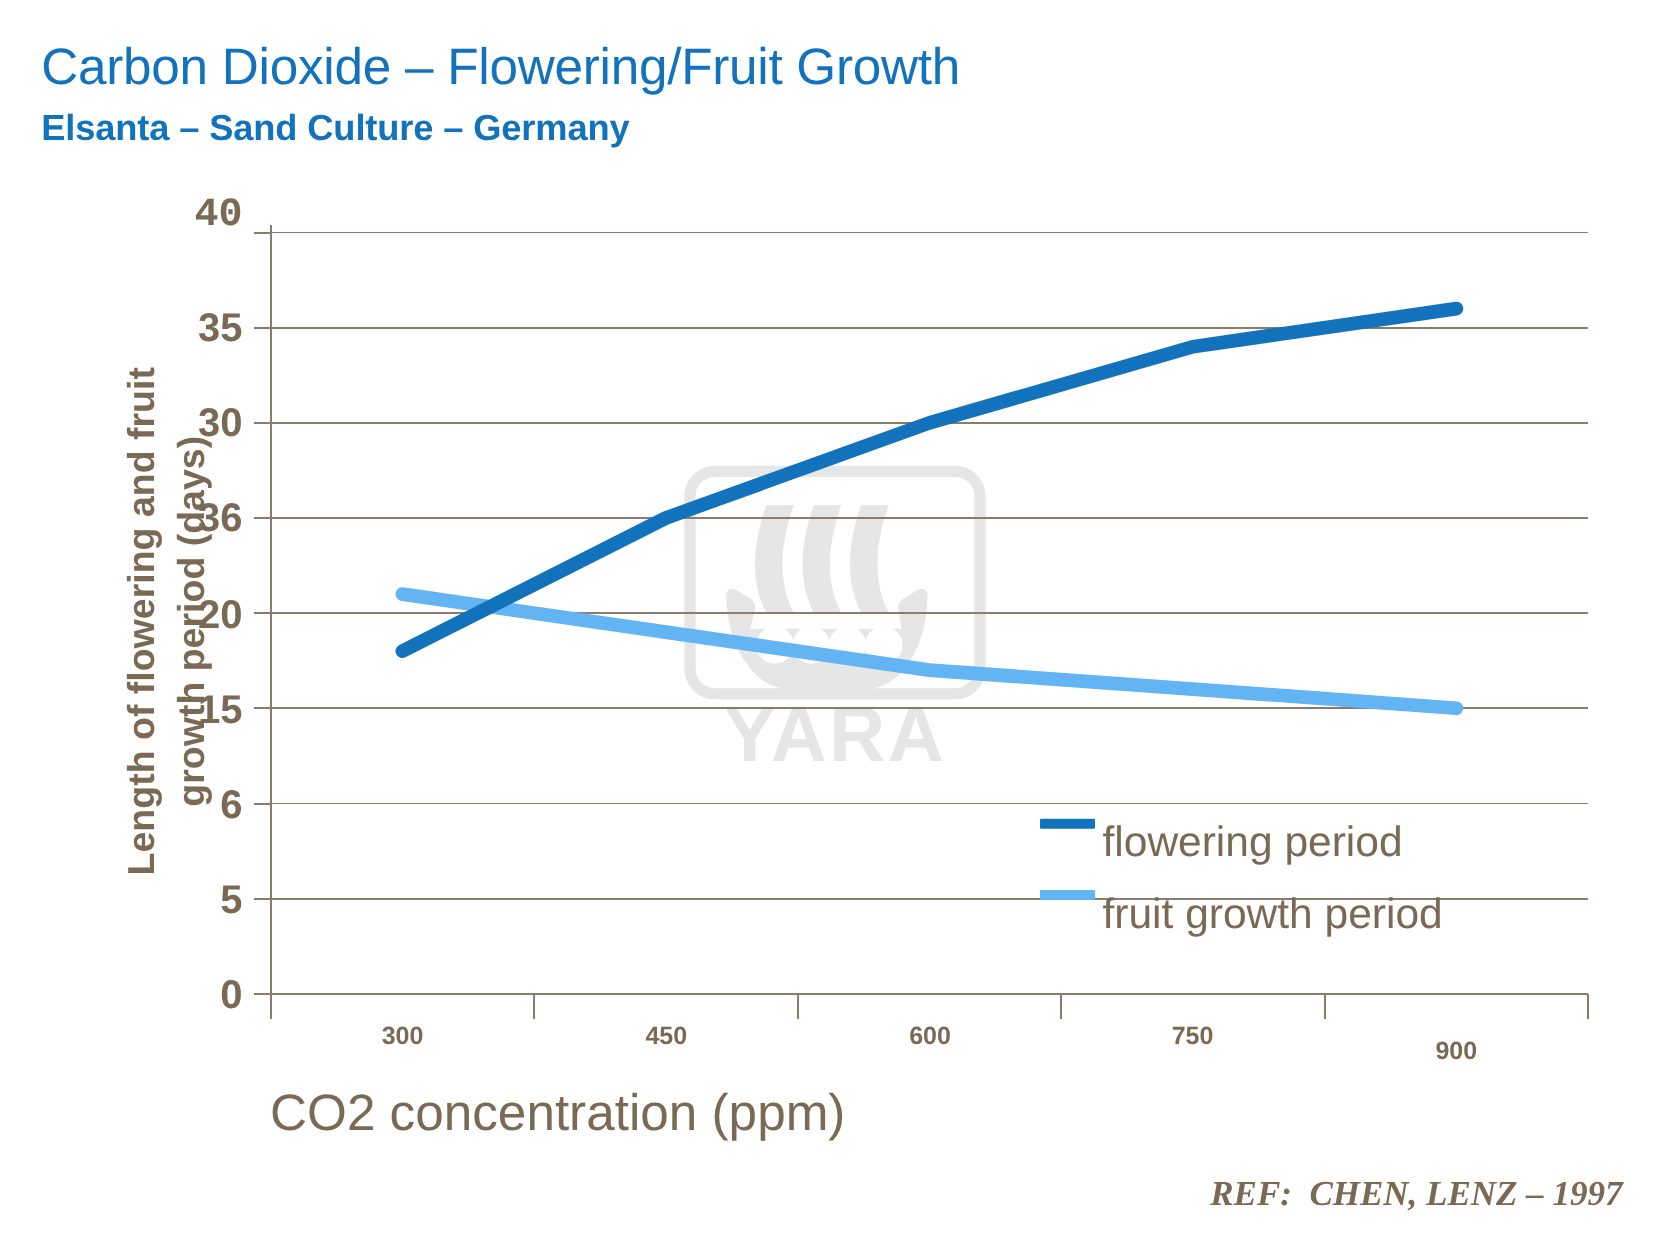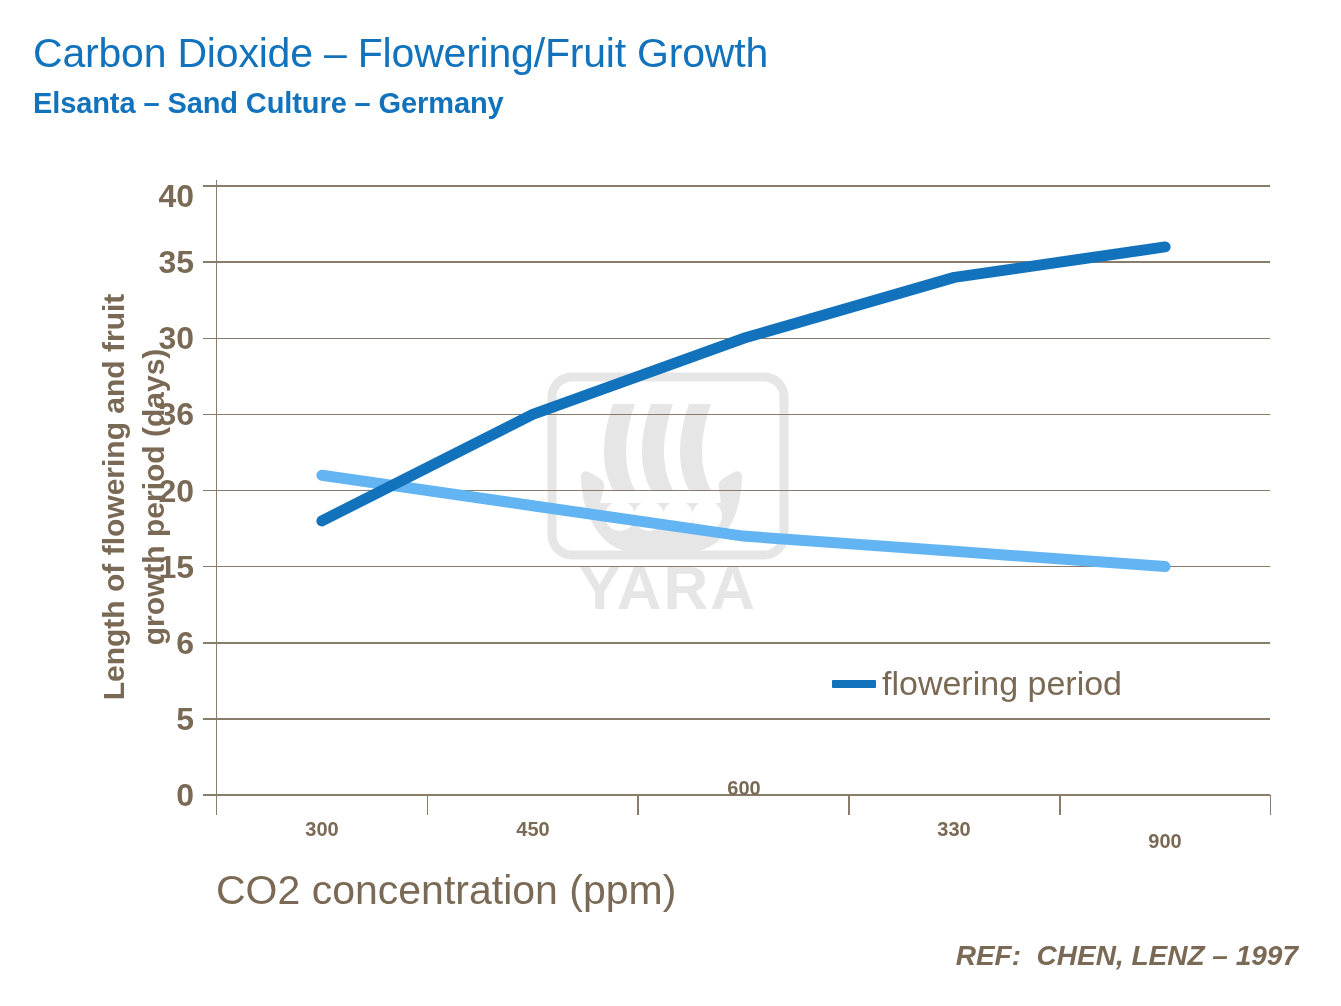--- a/index.html
+++ b/index.html
@@ -104,21 +104,20 @@
   }
 
   
   #legend {
     position: absolute;
     left: 832px;
     top: 655px;
   }
   .legend-item {
     display: flex;
-    align-items: center;
     height: 57px;
   }
   .legend-swatch {
     width: 44px;
     height: 8px;
     border-radius: 1px;
     margin-right: 6px;
     flex: 0 0 auto;
   }
   .legend-label {
@@ -126,21 +125,21 @@
     font-size: 34px;
     color: #7A6A55;
     white-space: nowrap;
   }
 
   
   #reference {
     position: absolute;
     right: 43px;
     top: 940px;
-    font-family: Liberation Sans, sans-serif;
+    font-family: Liberation Serif, serif;
     font-weight: bold;
     font-style: italic;
     font-size: 28px;
     color: #7A6A55;
     white-space: pre;
   }
 
   
   #watermark {
     position: absolute;
@@ -221,41 +220,45 @@
       <line x1="848.9" y1="795" x2="848.9" y2="815"></line>
       <line x1="1059.7" y1="795" x2="1059.7" y2="815"></line>
       <line x1="1270.5" y1="795" x2="1270.5" y2="815"></line>
     </g>
 
     <polyline points="321.9,475.3 532.7,505.7 743.5,536.1 954.3,551.3 1165.1,566.6" fill="none" stroke="#62B4F2" stroke-width="11" stroke-linecap="round" stroke-linejoin="round"></polyline>
 
     <polyline points="321.9,520.9 532.7,414.4 743.5,338.3 954.3,277.4 1165.1,246.9" fill="none" stroke="#1273BC" stroke-width="11" stroke-linecap="round" stroke-linejoin="round"></polyline>
   </svg>
 
-  <div class="y-tick-label" style="left:124px; top:178px;">40</div>
+  <div class="y-tick-label" style="left:124px; top:153px;font-family:Liberation Mono, monospace;">40</div>
   <div class="y-tick-label" style="left:124px; top:244px;">35</div>
   <div class="y-tick-label" style="left:124px; top:320px;">30</div>
   <div class="y-tick-label" style="left:124px; top:396px;">36</div>
   <div class="y-tick-label" style="left:124px; top:473px;">20</div>
   <div class="y-tick-label" style="left:124px; top:549px;">15</div>
   <div class="y-tick-label" style="left:124px; top:625px;">6</div>
   <div class="y-tick-label" style="left:124px; top:701px;">5</div>
   <div class="y-tick-label" style="left:124px; top:777px;">0</div>
 
   <div class="x-tick-label" style="left:242px; top:818px;">300</div>
   <div class="x-tick-label" style="left:453px; top:818px;">450</div>
-  <div class="x-tick-label" style="left:664px; top:777px;">600</div>
-  <div class="x-tick-label" style="left:874px; top:818px;">330</div>
+  <div class="x-tick-label" style="left:664px; top:818px;">600</div>
+  <div class="x-tick-label" style="left:874px; top:818px;">750</div>
   <div class="x-tick-label" style="left:1085px; top:818px;margin-top:12px;">900</div>
 
   <div id="y-axis-title">Length of flowering and fruit
 growth period (days)</div>
   <div id="x-axis-title">CO2 concentration (ppm)</div>
 </div>
 
 <div id="legend">
   <div class="legend-item">
     <span class="legend-swatch" style="background:#1273BC;"></span>
     <span class="legend-label">flowering period</span>
   </div>
+  <div class="legend-item">
+    <span class="legend-swatch" style="background:#62B4F2;"></span>
+    <span class="legend-label">fruit growth period</span>
+  </div>
 </div>
 
 <div id="reference">REF:  CHEN, LENZ – 1997</div>
 
 </body></html>

